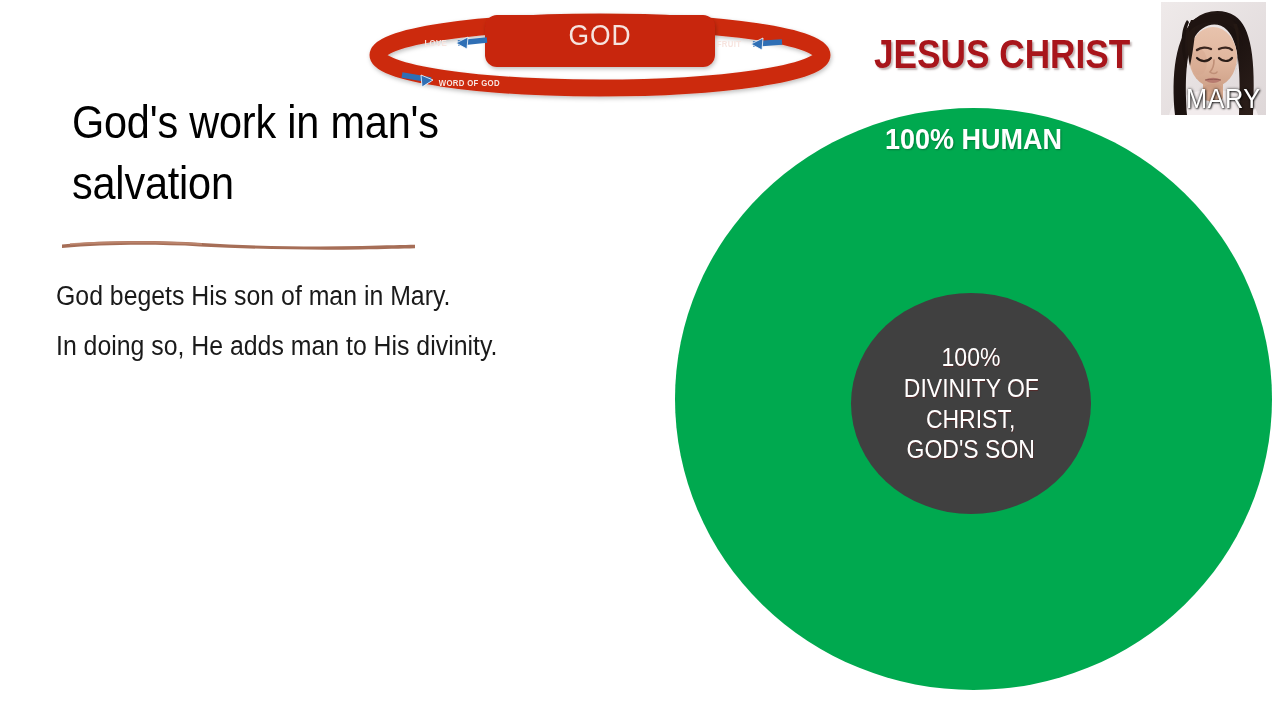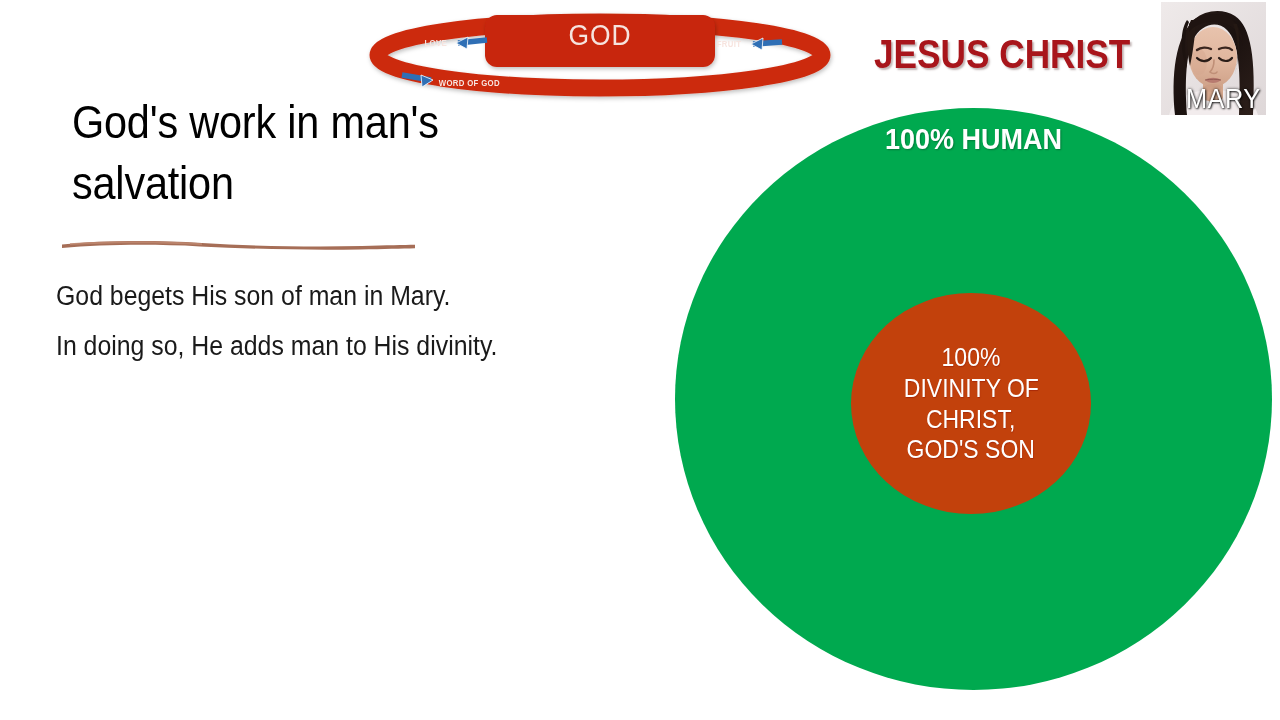--- a/index.html
+++ b/index.html
@@ -140,21 +140,21 @@
     text-shadow: 1px 1px 2px rgba(0,0,0,0.28);
     white-space: nowrap;
   }
   .red-circle {
     position: absolute;
     left: 851px;
     top: 293px;
     width: 240px;
     height: 221px;
     border-radius: 50%;
-    background: #c2410c;
+    background: #404040;
     display: flex;
     flex-direction: column;
     align-items: center;
     justify-content: center;
   }
   .red-circle .line {
     color: #ffffff;
     font-size: 25px;
     line-height: 1.23;
     font-weight: 400;

